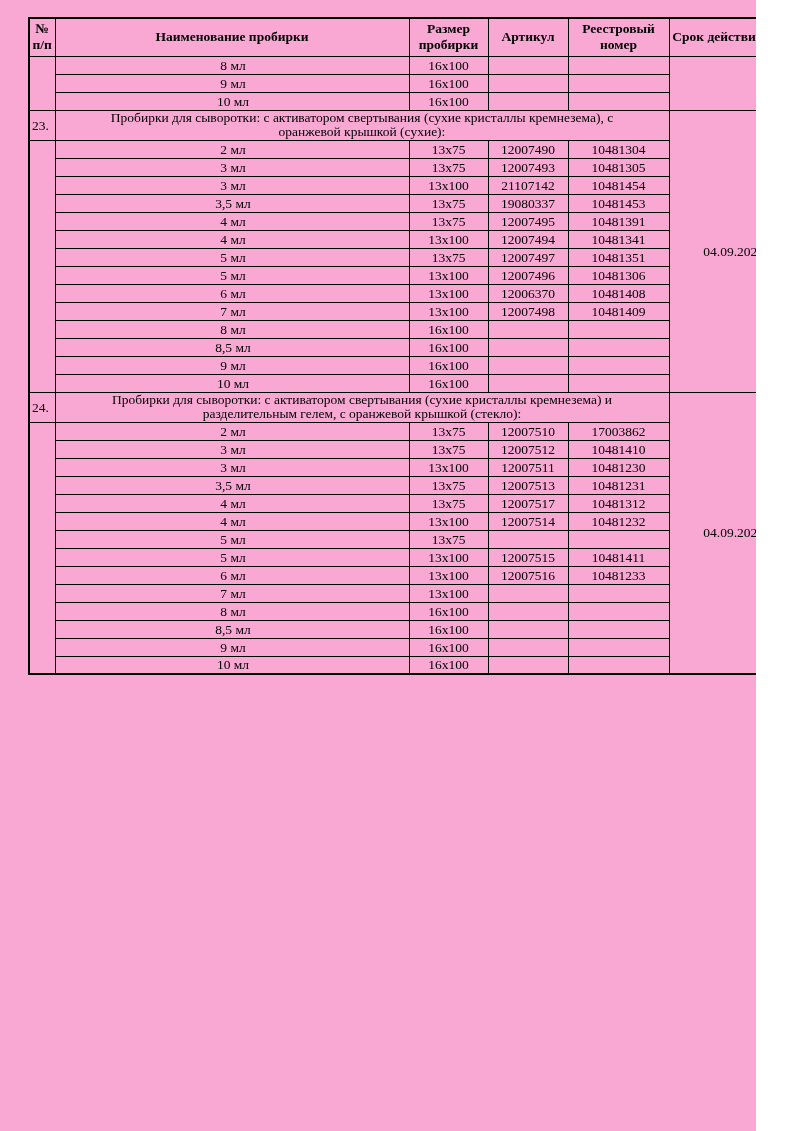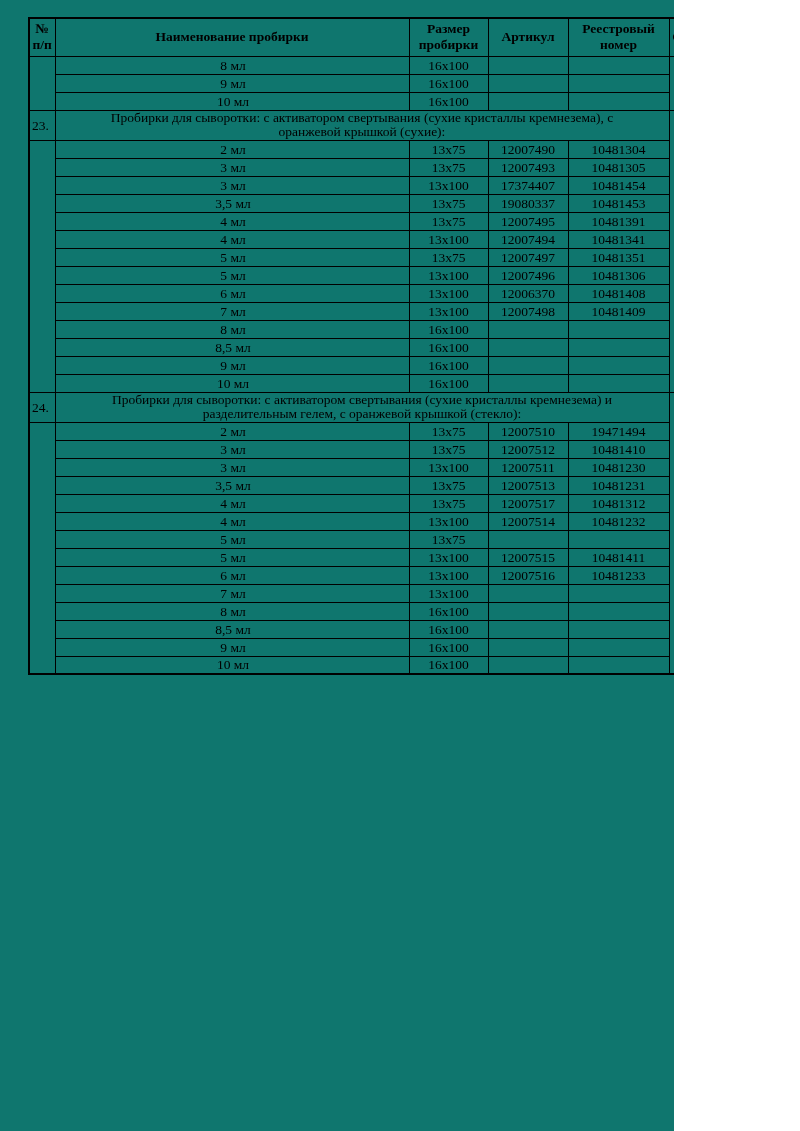--- a/index.html
+++ b/index.html
@@ -4,22 +4,22 @@
 <style>
   html, body { margin: 0; padding: 0; }
   body {
     width: 800px; height: 1131px;
     background: #ffffff;
     color: #000;
     font-family: "Liberation Serif", "DejaVu Serif", serif;
   }
   .page {
     position: relative;
-    width: 674px; height: 1131px;
-    background: #0f766e;
+    width: 756px; height: 1131px;
+    background: #f9a8d4;
     overflow: hidden;
   }
   table.doc-table {
     position: absolute;
     left: 28px; top: 17px;
     width: 738px;
     border-collapse: collapse;
     table-layout: fixed;
     border: 2px solid #000;
   }
@@ -114,21 +114,21 @@
         </tr>
         <tr>
           <td class="c-name">3 мл</td>
           <td class="c-size">13x75</td>
           <td class="c-art">12007493</td>
           <td class="c-reg">10481305</td>
         </tr>
         <tr>
           <td class="c-name">3 мл</td>
           <td class="c-size">13x100</td>
-          <td class="c-art">17374407</td>
+          <td class="c-art">21107142</td>
           <td class="c-reg">10481454</td>
         </tr>
         <tr>
           <td class="c-name">3,5 мл</td>
           <td class="c-size">13x75</td>
           <td class="c-art">19080337</td>
           <td class="c-reg">10481453</td>
         </tr>
         <tr>
           <td class="c-name">4 мл</td>
@@ -196,21 +196,21 @@
             <span>Пробирки для сыворотки: с активатором свертывания (сухие кристаллы кремнезема) и</span>
             <span>разделительным гелем, с оранжевой крышкой (стекло):</span>
           </td>
           <td class="c-val" rowspan="15">04.09.2026</td>
         </tr>
         <tr>
           <td class="c-num" rowspan="14"></td>
           <td class="c-name">2 мл</td>
           <td class="c-size">13x75</td>
           <td class="c-art">12007510</td>
-          <td class="c-reg">19471494</td>
+          <td class="c-reg">17003862</td>
         </tr>
         <tr>
           <td class="c-name">3 мл</td>
           <td class="c-size">13x75</td>
           <td class="c-art">12007512</td>
           <td class="c-reg">10481410</td>
         </tr>
         <tr>
           <td class="c-name">3 мл</td>
           <td class="c-size">13x100</td>

